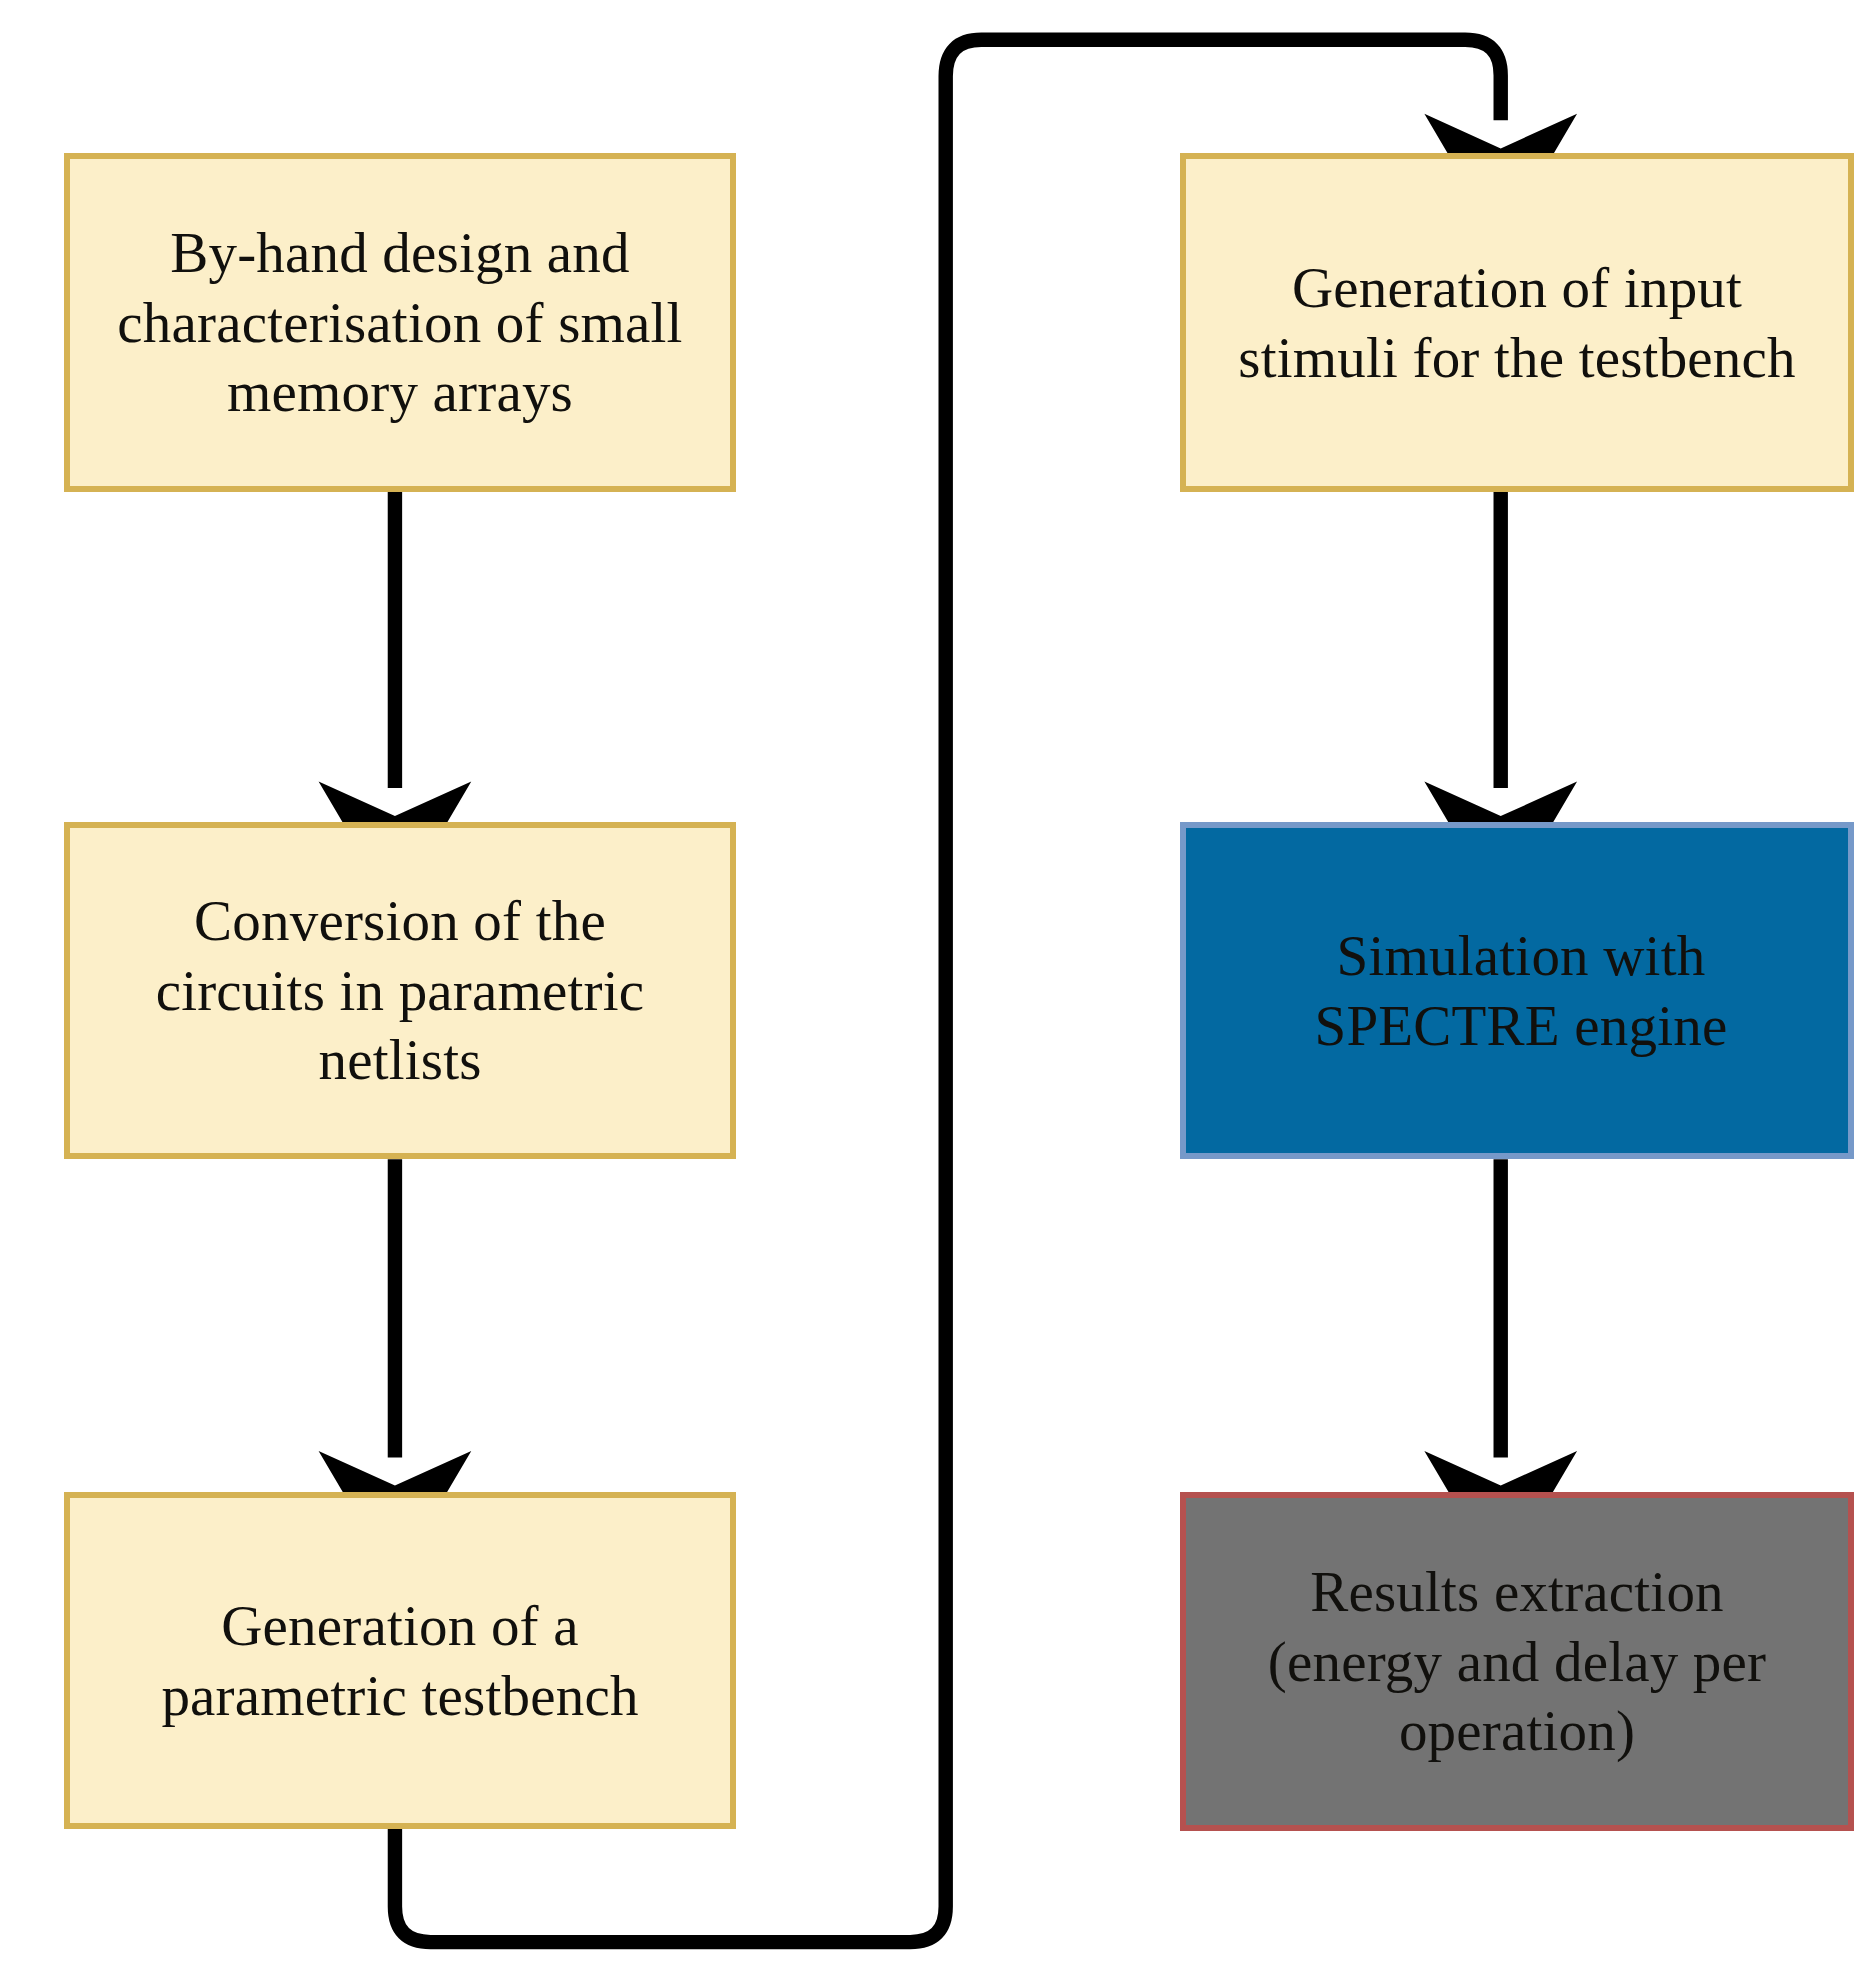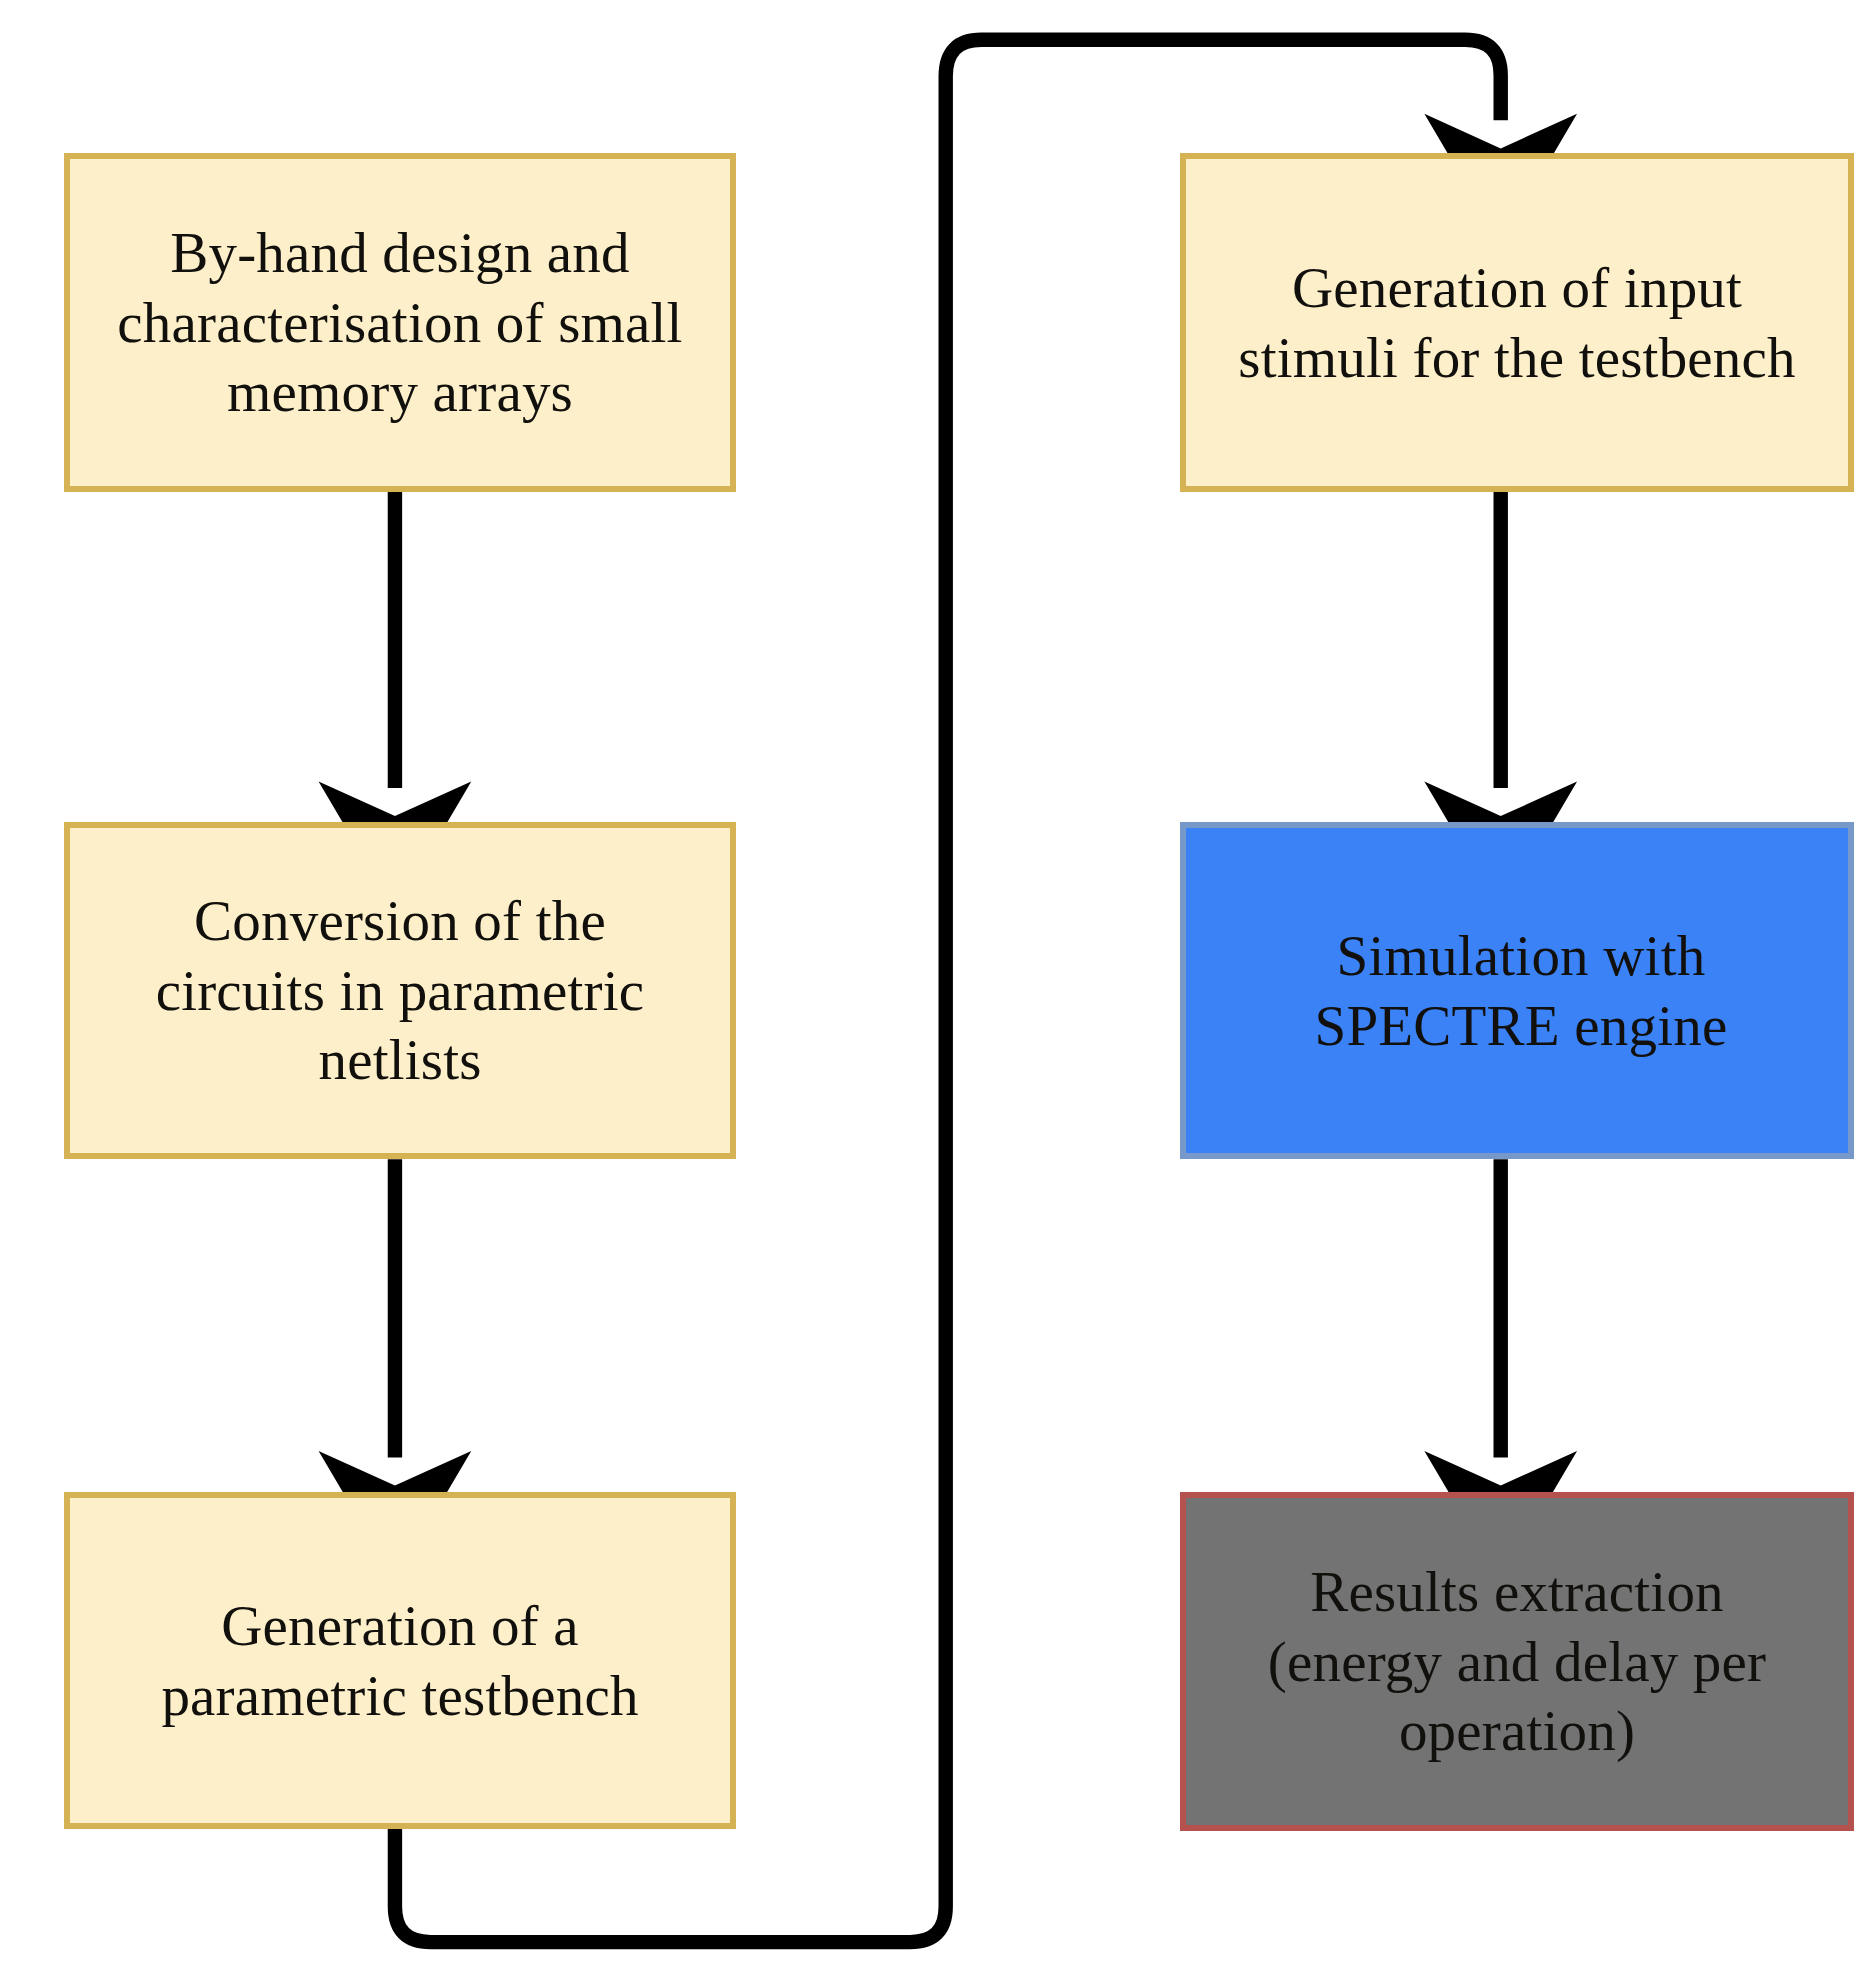--- a/index.html
+++ b/index.html
@@ -40,21 +40,21 @@
     color: #11100d;
     letter-spacing: 0.2px;
     padding: 0 12px;
     white-space: pre-line;
   }
   .node-yellow {
     background: #fcefc9;
     border-color: #d5b253;
   }
   .node-blue {
-    background: #3b82f6;
+    background: #0369a1;
     border-color: #7699c9;
     padding-left: 8px;
   }
   .node-pink {
     background: #737373;
     border-color: #b5514f;
   }
 </style>
 </head>
 <body>

